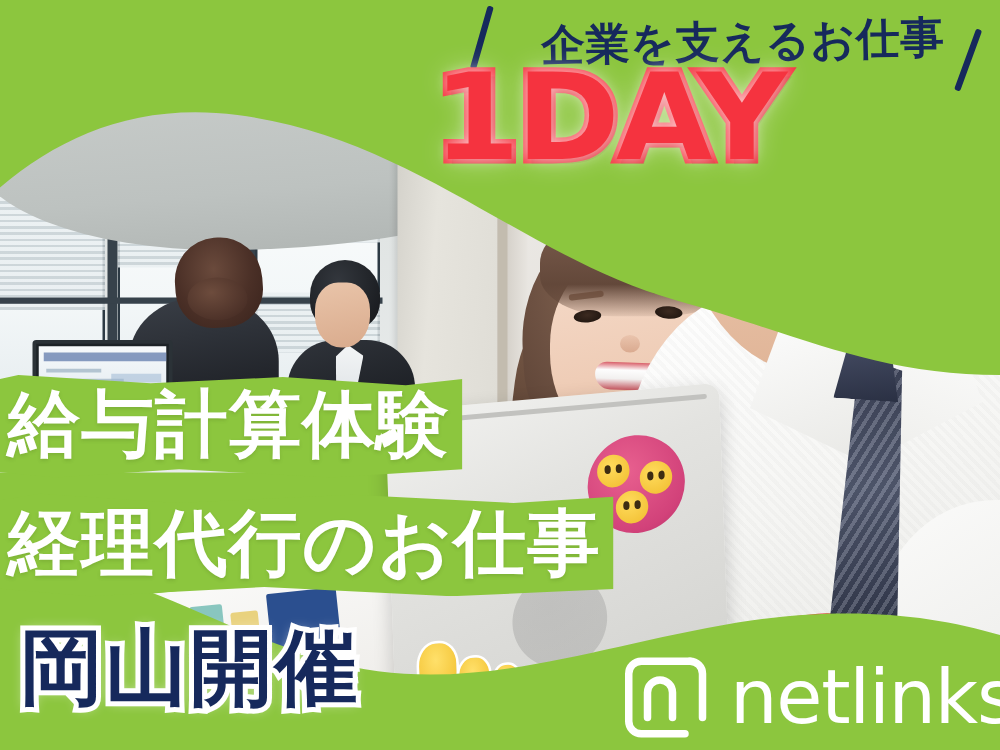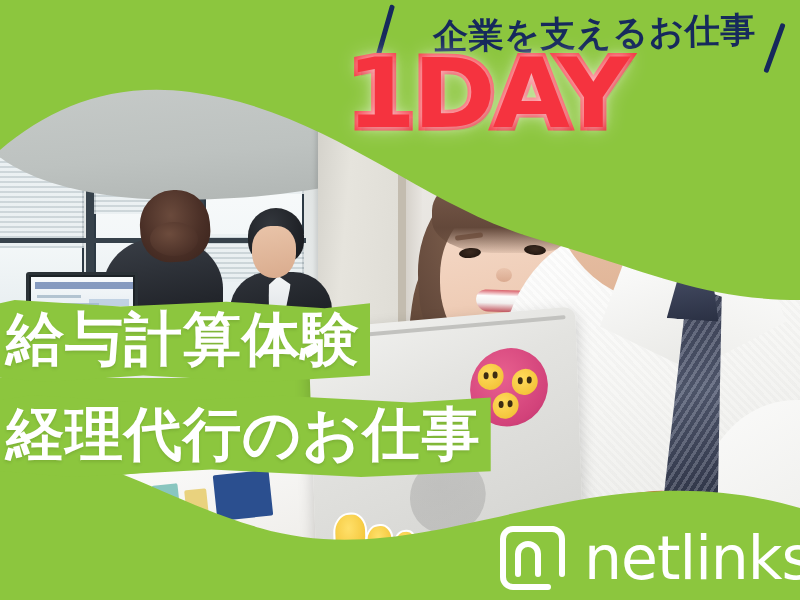--- a/index.html
+++ b/index.html
@@ -532,20 +532,21 @@
   <div class="dayword">1DAY</div>
 
   <div class="band" id="band1">
     <span class="band-txt">給与計算体験</span>
   </div>
 
   <div class="band" id="band2">
     <span class="band-txt">経理代行のお仕事</span>
   </div>
 
+  <div class="okayama">岡山開催</div>
 
   <div class="logo">
     <svg class="logo-mark" viewBox="0 0 72 72" fill="none">
       <path d="M56 7 H17 A10 10 0 0 0 7 17 V55 A10 10 0 0 0 17 65 H52" stroke="#ffffff" stroke-width="6" stroke-linecap="round" fill="none"></path>
       <path d="M22 52 V32 A10 10 0 0 1 42 32 V52" stroke="#ffffff" stroke-width="6" stroke-linecap="round" fill="none"></path>
       <path d="M56 7 A10 10 0 0 1 66 17 V52" stroke="#ffffff" stroke-width="6" stroke-linecap="round" fill="none"></path>
     </svg>
     <span class="logo-word">netlinks</span>
   </div>
 

